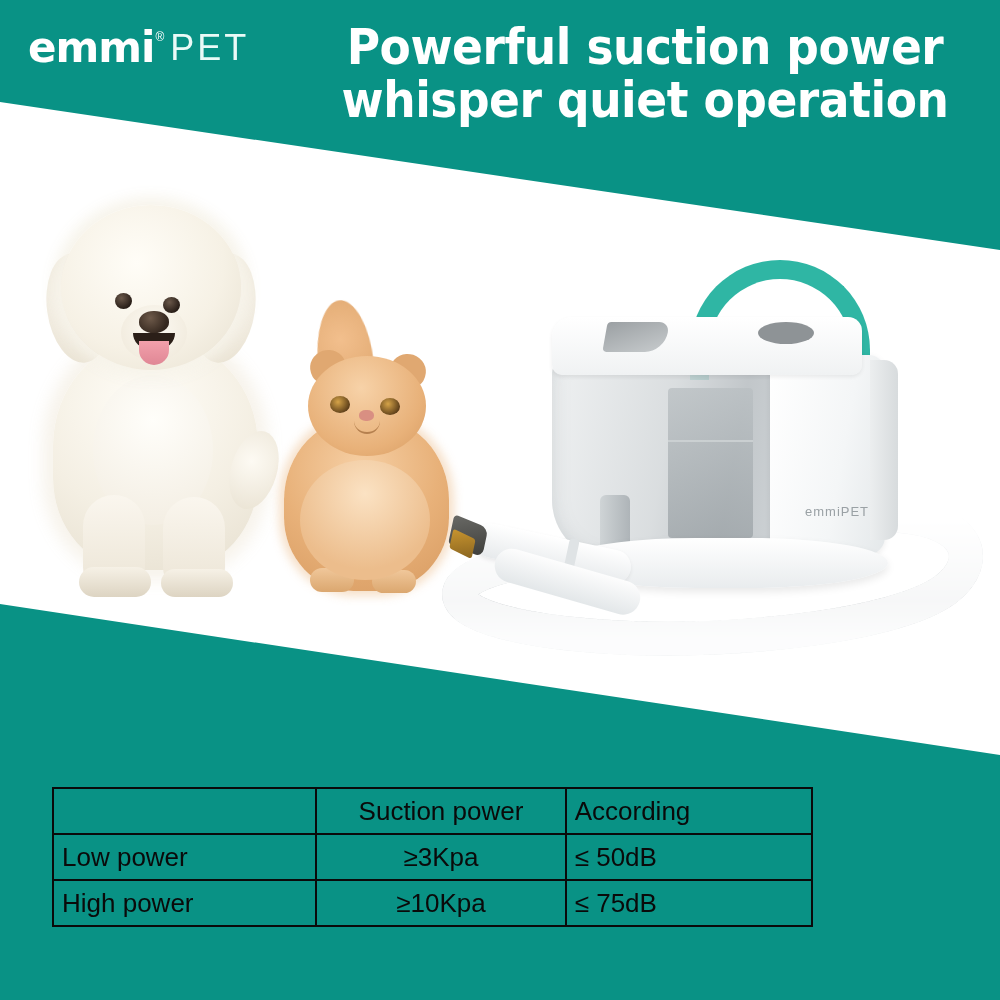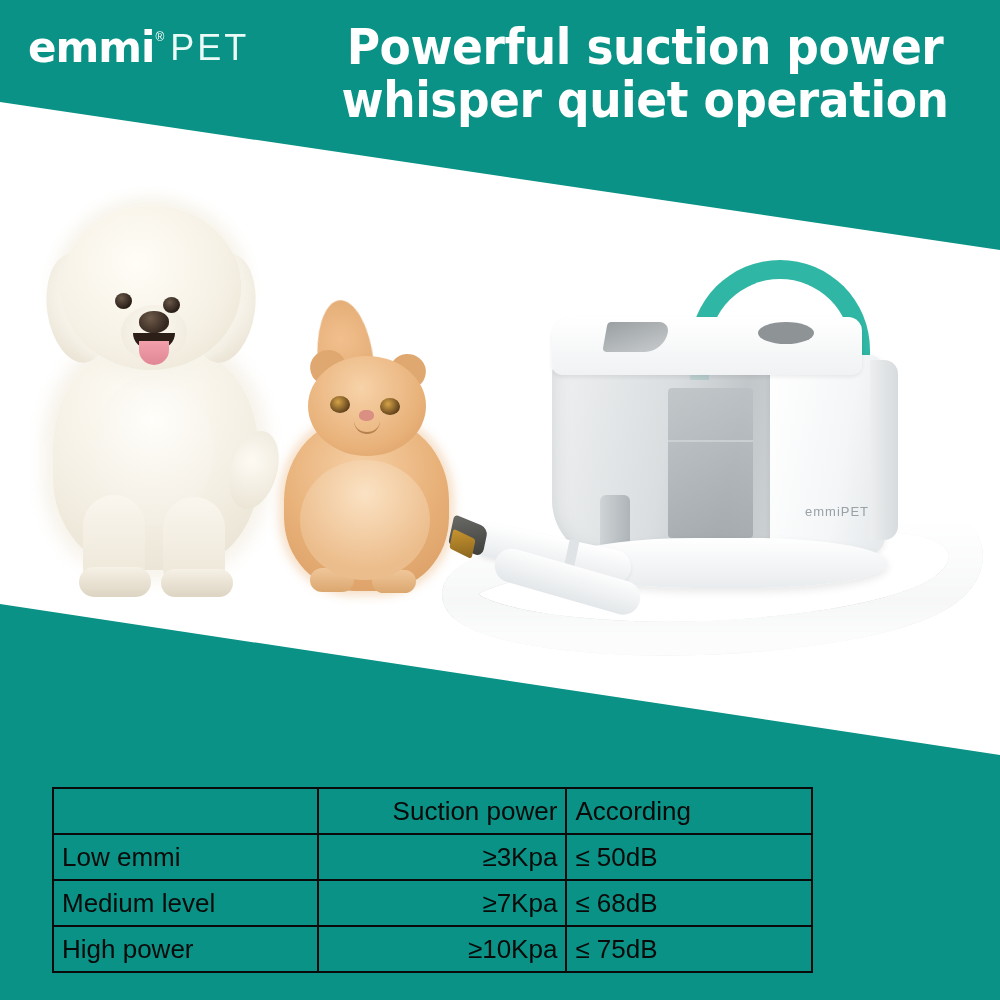--- a/index.html
+++ b/index.html
@@ -177,21 +177,21 @@
   .spec-table{position:absolute;left:52px;top:787px;width:761px;border-collapse:collapse;}
   .spec-table td{
     border:2px solid #0a0a0a;
     color:#0a0a0a;
     font-family:"Liberation Sans", sans-serif;
     font-size:26px;
     height:44px;
     padding:0 8px;
   }
   .spec-table .c0{width:268px;text-align:left;}
-  .spec-table .c1{width:250px;text-align:right;}
+  .spec-table .c1{width:250px;text-align:center;}
   .spec-table .c2{width:243px;}
 </style>
 </head>
 <body>
 
 <div id="stage">
 
   <div class="band-top"></div>
 
   <div class="logo">
@@ -287,28 +287,23 @@
   <div class="band-bottom"></div>
 
   <table class="spec-table">
     <tbody>
       <tr>
         <td class="c0"></td>
         <td class="c1">Suction power</td>
         <td class="c2">According</td>
       </tr>
       <tr>
-        <td class="c0">Low emmi</td>
+        <td class="c0">Low power</td>
         <td class="c1">≥3Kpa</td>
         <td class="c2">≤ 50dB</td>
-      </tr>
-      <tr>
-        <td class="c0">Medium level</td>
-        <td class="c1">≥7Kpa</td>
-        <td class="c2">≤ 68dB</td>
       </tr>
       <tr>
         <td class="c0">High power</td>
         <td class="c1">≥10Kpa</td>
         <td class="c2">≤ 75dB</td>
       </tr>
     </tbody>
   </table>
 
 </div>

